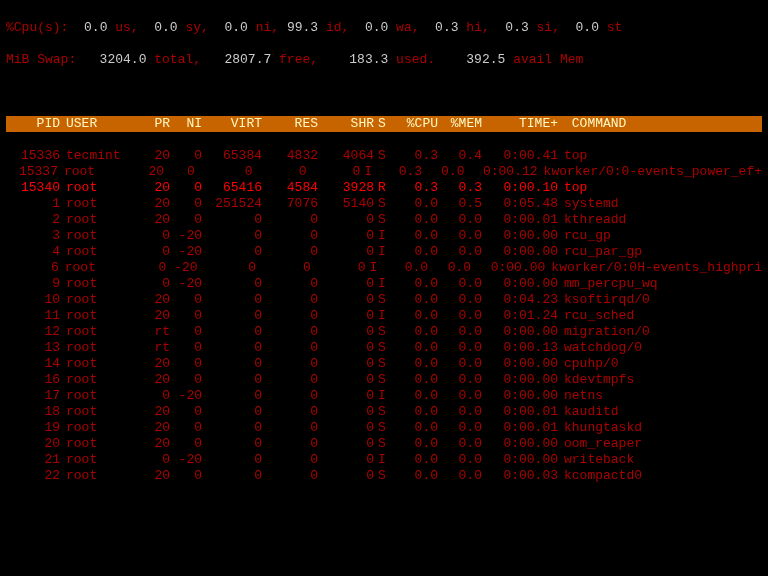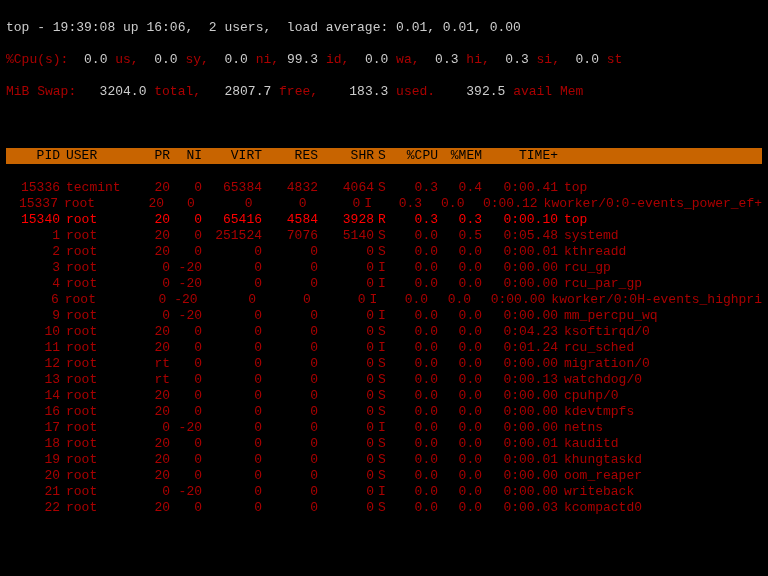--- a/index.html
+++ b/index.html
@@ -1,19 +1,19 @@
 <!DOCTYPE html>
 <html><head>
 <meta charset="utf-8">
 <style>
   html,body{margin:0;padding:0;background:#000;color:#a00;font-family:"Courier New",monospace;font-size:13px;line-height:16px;width:768px;height:576px;overflow:hidden;}
   .term{padding:4px 6px;white-space:pre;}
   .gray{color:#ccc;}
   .red{color:#a00;}
-  .header-row{background:#c86400;color:#000000;display:flex;}
+  .header-row{background:#c86400;color:#fef9c3;display:flex;}
   .row{display:flex;}
   .row.sel{background:#000;}
   .row.sel span{color:#f00 !important;}
   .c{display:inline-block;text-align:right;}
   .cl{display:inline-block;text-align:left;}
   .pid{width:54px;}
   .user{width:70px;padding-left:6px;text-align:left;}
   .pr{width:34px;}
   .ni{width:32px;}
   .virt{width:60px;}
@@ -22,31 +22,31 @@
   .s{width:16px;text-align:left;padding-left:4px;}
   .cpu{width:44px;}
   .mem{width:44px;}
   .time{width:76px;}
   .cmd{padding-left:6px;text-align:left;flex:1;}
   #proc-body .row span{color:#a00;}
 </style>
 </head>
 <body>
 <div class="term">
-<div class="gray"><span>top - 19:39:08 up 16:06,  2 users,  load average: 0.01, 0.01, 0.00</span></div>
 <div><span class="red">%Cpu(s):</span><span class="gray">  0.0 </span><span class="red">us,</span><span class="gray">  0.0 </span><span class="red">sy,</span><span class="gray">  0.0 </span><span class="red">ni,</span><span class="gray"> 99.3 </span><span class="red">id,</span><span class="gray">  0.0 </span><span class="red">wa,</span><span class="gray">  0.3 </span><span class="red">hi,</span><span class="gray">  0.3 </span><span class="red">si,</span><span class="gray">  0.0 </span><span class="red">st</span></div>
 <div><span class="red">MiB Swap:</span><span class="gray">   3204.0 </span><span class="red">total,</span><span class="gray">   2807.7 </span><span class="red">free,</span><span class="gray">    183.3 </span><span class="red">used.</span><span class="gray">    392.5 </span><span class="red">avail Mem</span></div>
 <div>&nbsp;</div>
 <div class="header-row">
   <span class="c pid">PID</span>
   <span class="cl user">USER</span>
   <span class="c pr">PR</span>
   <span class="c ni">NI</span>
   <span class="c virt">VIRT</span>
   <span class="c res">RES</span>
   <span class="c shr">SHR</span>
   <span class="cl s">S</span>
   <span class="c cpu">%CPU</span>
   <span class="c mem">%MEM</span>
   <span class="c time">TIME+</span>
+  <span class="cl cmd"> COMMAND</span>
 </div>
 <div id="proc-body"><div class="row"><span class="c pid">15336</span><span class="cl user">tecmint</span><span class="c pr">20</span><span class="c ni">0</span><span class="c virt">65384</span><span class="c res">4832</span><span class="c shr">4064</span><span class="cl s">S</span><span class="c cpu">0.3</span><span class="c mem">0.4</span><span class="c time">0:00.41</span><span class="cl cmd">top</span></div><div class="row"><span class="c pid">15337</span><span class="cl user">root</span><span class="c pr">20</span><span class="c ni">0</span><span class="c virt">0</span><span class="c res">0</span><span class="c shr">0</span><span class="cl s">I</span><span class="c cpu">0.3</span><span class="c mem">0.0</span><span class="c time">0:00.12</span><span class="cl cmd">kworker/0:0-events_power_ef+</span></div><div class="row sel"><span class="c pid">15340</span><span class="cl user">root</span><span class="c pr">20</span><span class="c ni">0</span><span class="c virt">65416</span><span class="c res">4584</span><span class="c shr">3928</span><span class="cl s">R</span><span class="c cpu">0.3</span><span class="c mem">0.3</span><span class="c time">0:00.10</span><span class="cl cmd">top</span></div><div class="row"><span class="c pid">1</span><span class="cl user">root</span><span class="c pr">20</span><span class="c ni">0</span><span class="c virt">251524</span><span class="c res">7076</span><span class="c shr">5140</span><span class="cl s">S</span><span class="c cpu">0.0</span><span class="c mem">0.5</span><span class="c time">0:05.48</span><span class="cl cmd">systemd</span></div><div class="row"><span class="c pid">2</span><span class="cl user">root</span><span class="c pr">20</span><span class="c ni">0</span><span class="c virt">0</span><span class="c res">0</span><span class="c shr">0</span><span class="cl s">S</span><span class="c cpu">0.0</span><span class="c mem">0.0</span><span class="c time">0:00.01</span><span class="cl cmd">kthreadd</span></div><div class="row"><span class="c pid">3</span><span class="cl user">root</span><span class="c pr">0</span><span class="c ni">-20</span><span class="c virt">0</span><span class="c res">0</span><span class="c shr">0</span><span class="cl s">I</span><span class="c cpu">0.0</span><span class="c mem">0.0</span><span class="c time">0:00.00</span><span class="cl cmd">rcu_gp</span></div><div class="row"><span class="c pid">4</span><span class="cl user">root</span><span class="c pr">0</span><span class="c ni">-20</span><span class="c virt">0</span><span class="c res">0</span><span class="c shr">0</span><span class="cl s">I</span><span class="c cpu">0.0</span><span class="c mem">0.0</span><span class="c time">0:00.00</span><span class="cl cmd">rcu_par_gp</span></div><div class="row"><span class="c pid">6</span><span class="cl user">root</span><span class="c pr">0</span><span class="c ni">-20</span><span class="c virt">0</span><span class="c res">0</span><span class="c shr">0</span><span class="cl s">I</span><span class="c cpu">0.0</span><span class="c mem">0.0</span><span class="c time">0:00.00</span><span class="cl cmd">kworker/0:0H-events_highpri</span></div><div class="row"><span class="c pid">9</span><span class="cl user">root</span><span class="c pr">0</span><span class="c ni">-20</span><span class="c virt">0</span><span class="c res">0</span><span class="c shr">0</span><span class="cl s">I</span><span class="c cpu">0.0</span><span class="c mem">0.0</span><span class="c time">0:00.00</span><span class="cl cmd">mm_percpu_wq</span></div><div class="row"><span class="c pid">10</span><span class="cl user">root</span><span class="c pr">20</span><span class="c ni">0</span><span class="c virt">0</span><span class="c res">0</span><span class="c shr">0</span><span class="cl s">S</span><span class="c cpu">0.0</span><span class="c mem">0.0</span><span class="c time">0:04.23</span><span class="cl cmd">ksoftirqd/0</span></div><div class="row"><span class="c pid">11</span><span class="cl user">root</span><span class="c pr">20</span><span class="c ni">0</span><span class="c virt">0</span><span class="c res">0</span><span class="c shr">0</span><span class="cl s">I</span><span class="c cpu">0.0</span><span class="c mem">0.0</span><span class="c time">0:01.24</span><span class="cl cmd">rcu_sched</span></div><div class="row"><span class="c pid">12</span><span class="cl user">root</span><span class="c pr">rt</span><span class="c ni">0</span><span class="c virt">0</span><span class="c res">0</span><span class="c shr">0</span><span class="cl s">S</span><span class="c cpu">0.0</span><span class="c mem">0.0</span><span class="c time">0:00.00</span><span class="cl cmd">migration/0</span></div><div class="row"><span class="c pid">13</span><span class="cl user">root</span><span class="c pr">rt</span><span class="c ni">0</span><span class="c virt">0</span><span class="c res">0</span><span class="c shr">0</span><span class="cl s">S</span><span class="c cpu">0.0</span><span class="c mem">0.0</span><span class="c time">0:00.13</span><span class="cl cmd">watchdog/0</span></div><div class="row"><span class="c pid">14</span><span class="cl user">root</span><span class="c pr">20</span><span class="c ni">0</span><span class="c virt">0</span><span class="c res">0</span><span class="c shr">0</span><span class="cl s">S</span><span class="c cpu">0.0</span><span class="c mem">0.0</span><span class="c time">0:00.00</span><span class="cl cmd">cpuhp/0</span></div><div class="row"><span class="c pid">16</span><span class="cl user">root</span><span class="c pr">20</span><span class="c ni">0</span><span class="c virt">0</span><span class="c res">0</span><span class="c shr">0</span><span class="cl s">S</span><span class="c cpu">0.0</span><span class="c mem">0.0</span><span class="c time">0:00.00</span><span class="cl cmd">kdevtmpfs</span></div><div class="row"><span class="c pid">17</span><span class="cl user">root</span><span class="c pr">0</span><span class="c ni">-20</span><span class="c virt">0</span><span class="c res">0</span><span class="c shr">0</span><span class="cl s">I</span><span class="c cpu">0.0</span><span class="c mem">0.0</span><span class="c time">0:00.00</span><span class="cl cmd">netns</span></div><div class="row"><span class="c pid">18</span><span class="cl user">root</span><span class="c pr">20</span><span class="c ni">0</span><span class="c virt">0</span><span class="c res">0</span><span class="c shr">0</span><span class="cl s">S</span><span class="c cpu">0.0</span><span class="c mem">0.0</span><span class="c time">0:00.01</span><span class="cl cmd">kauditd</span></div><div class="row"><span class="c pid">19</span><span class="cl user">root</span><span class="c pr">20</span><span class="c ni">0</span><span class="c virt">0</span><span class="c res">0</span><span class="c shr">0</span><span class="cl s">S</span><span class="c cpu">0.0</span><span class="c mem">0.0</span><span class="c time">0:00.01</span><span class="cl cmd">khungtaskd</span></div><div class="row"><span class="c pid">20</span><span class="cl user">root</span><span class="c pr">20</span><span class="c ni">0</span><span class="c virt">0</span><span class="c res">0</span><span class="c shr">0</span><span class="cl s">S</span><span class="c cpu">0.0</span><span class="c mem">0.0</span><span class="c time">0:00.00</span><span class="cl cmd">oom_reaper</span></div><div class="row"><span class="c pid">21</span><span class="cl user">root</span><span class="c pr">0</span><span class="c ni">-20</span><span class="c virt">0</span><span class="c res">0</span><span class="c shr">0</span><span class="cl s">I</span><span class="c cpu">0.0</span><span class="c mem">0.0</span><span class="c time">0:00.00</span><span class="cl cmd">writeback</span></div><div class="row"><span class="c pid">22</span><span class="cl user">root</span><span class="c pr">20</span><span class="c ni">0</span><span class="c virt">0</span><span class="c res">0</span><span class="c shr">0</span><span class="cl s">S</span><span class="c cpu">0.0</span><span class="c mem">0.0</span><span class="c time">0:00.03</span><span class="cl cmd">kcompactd0</span></div></div>
 </div>
 
 </body></html>

